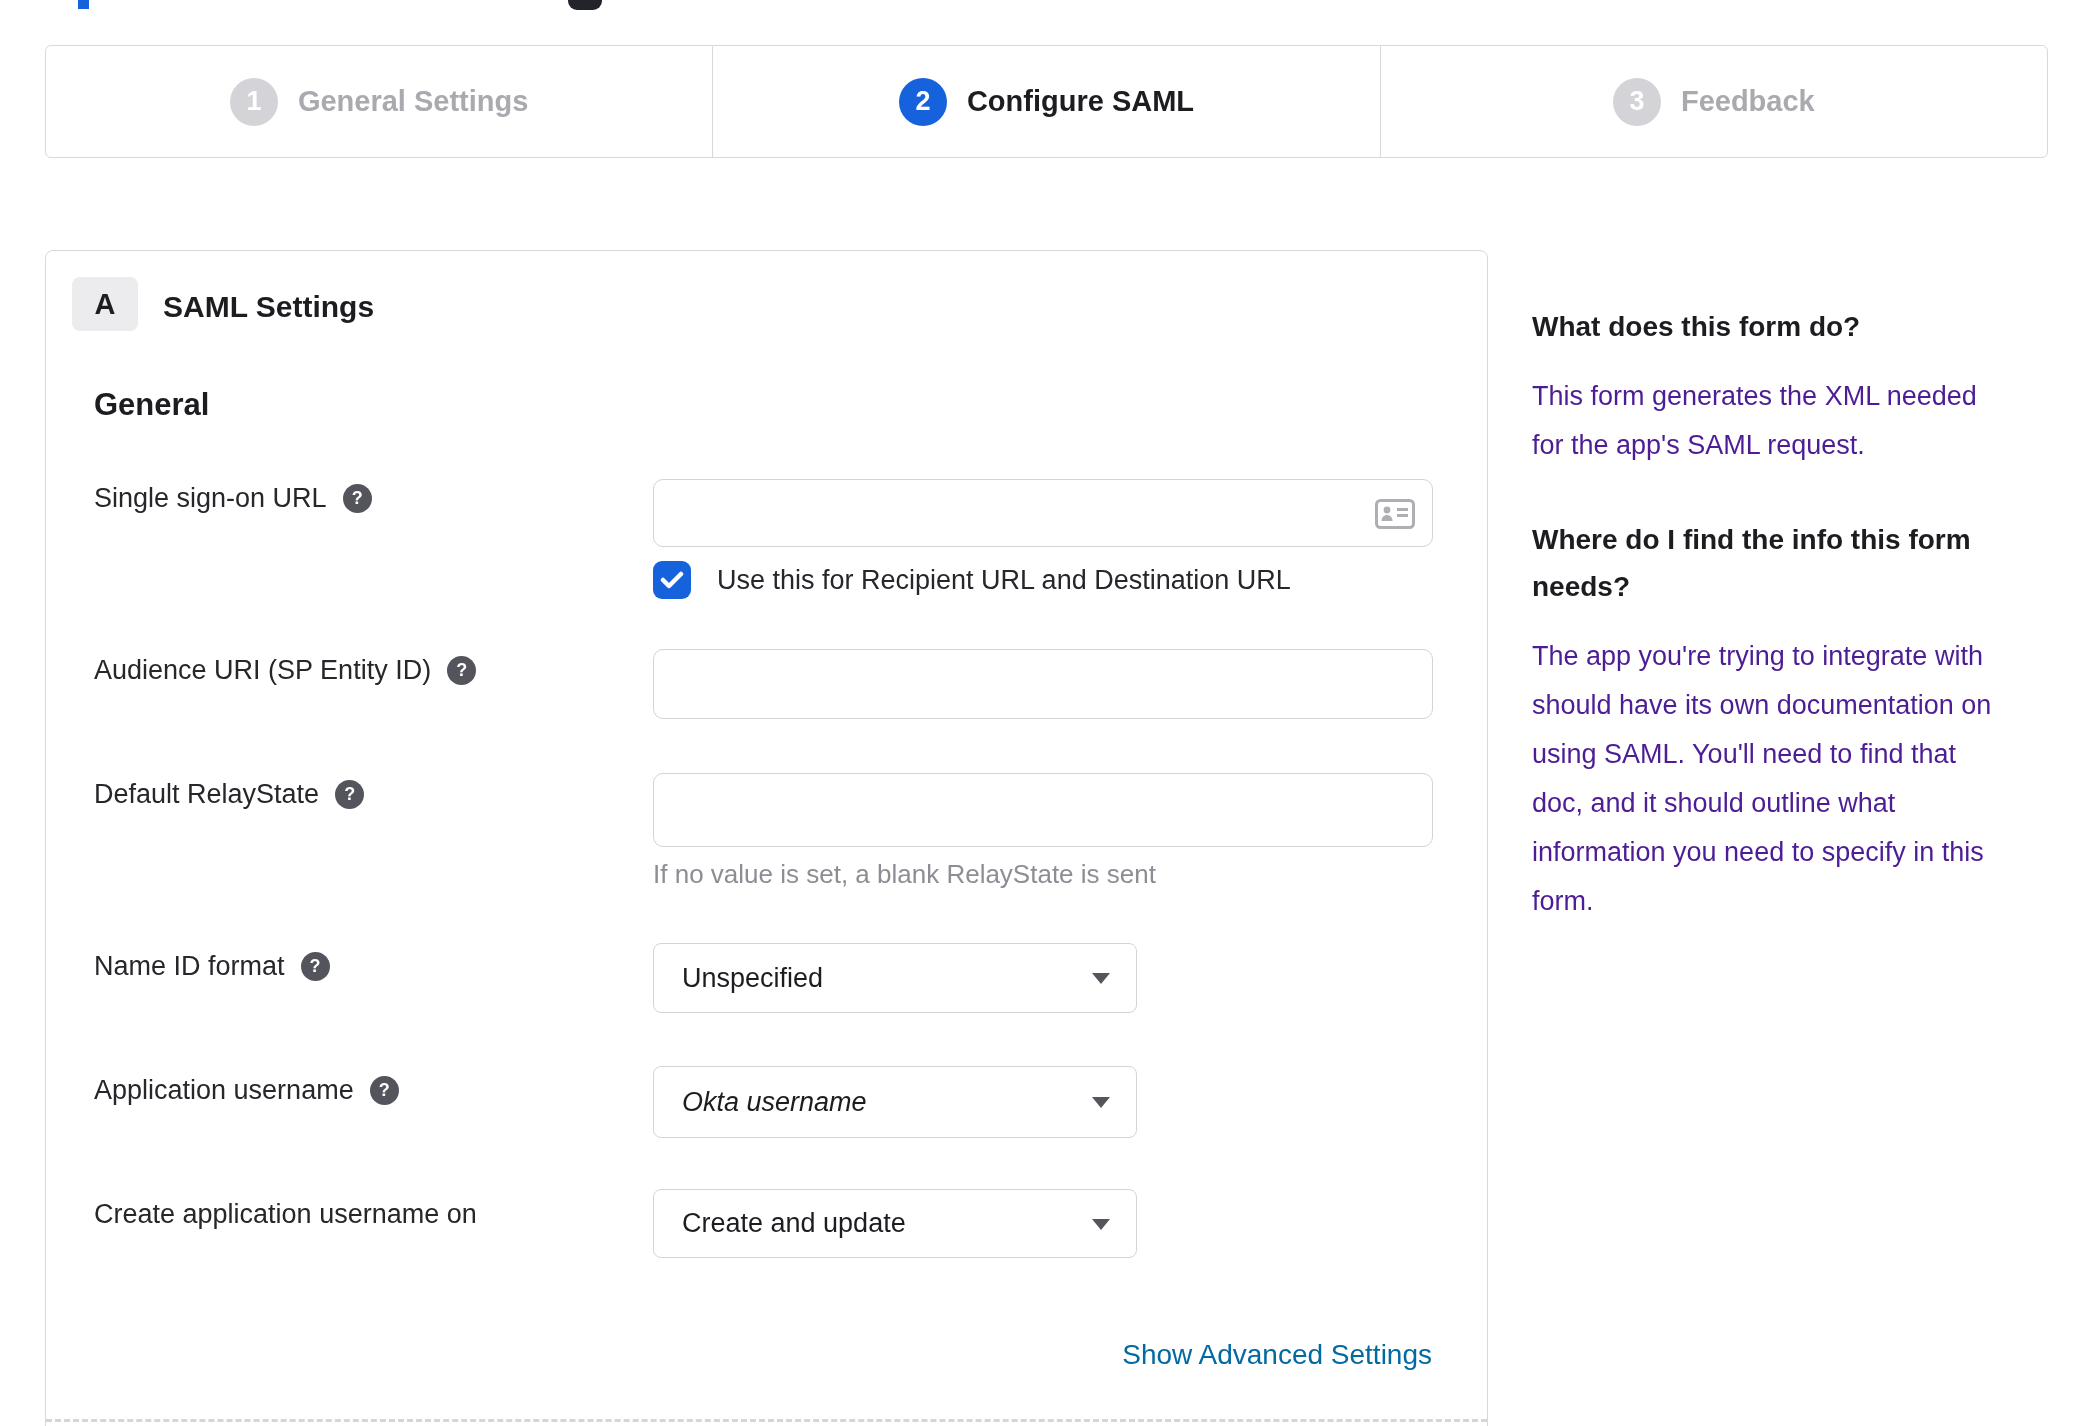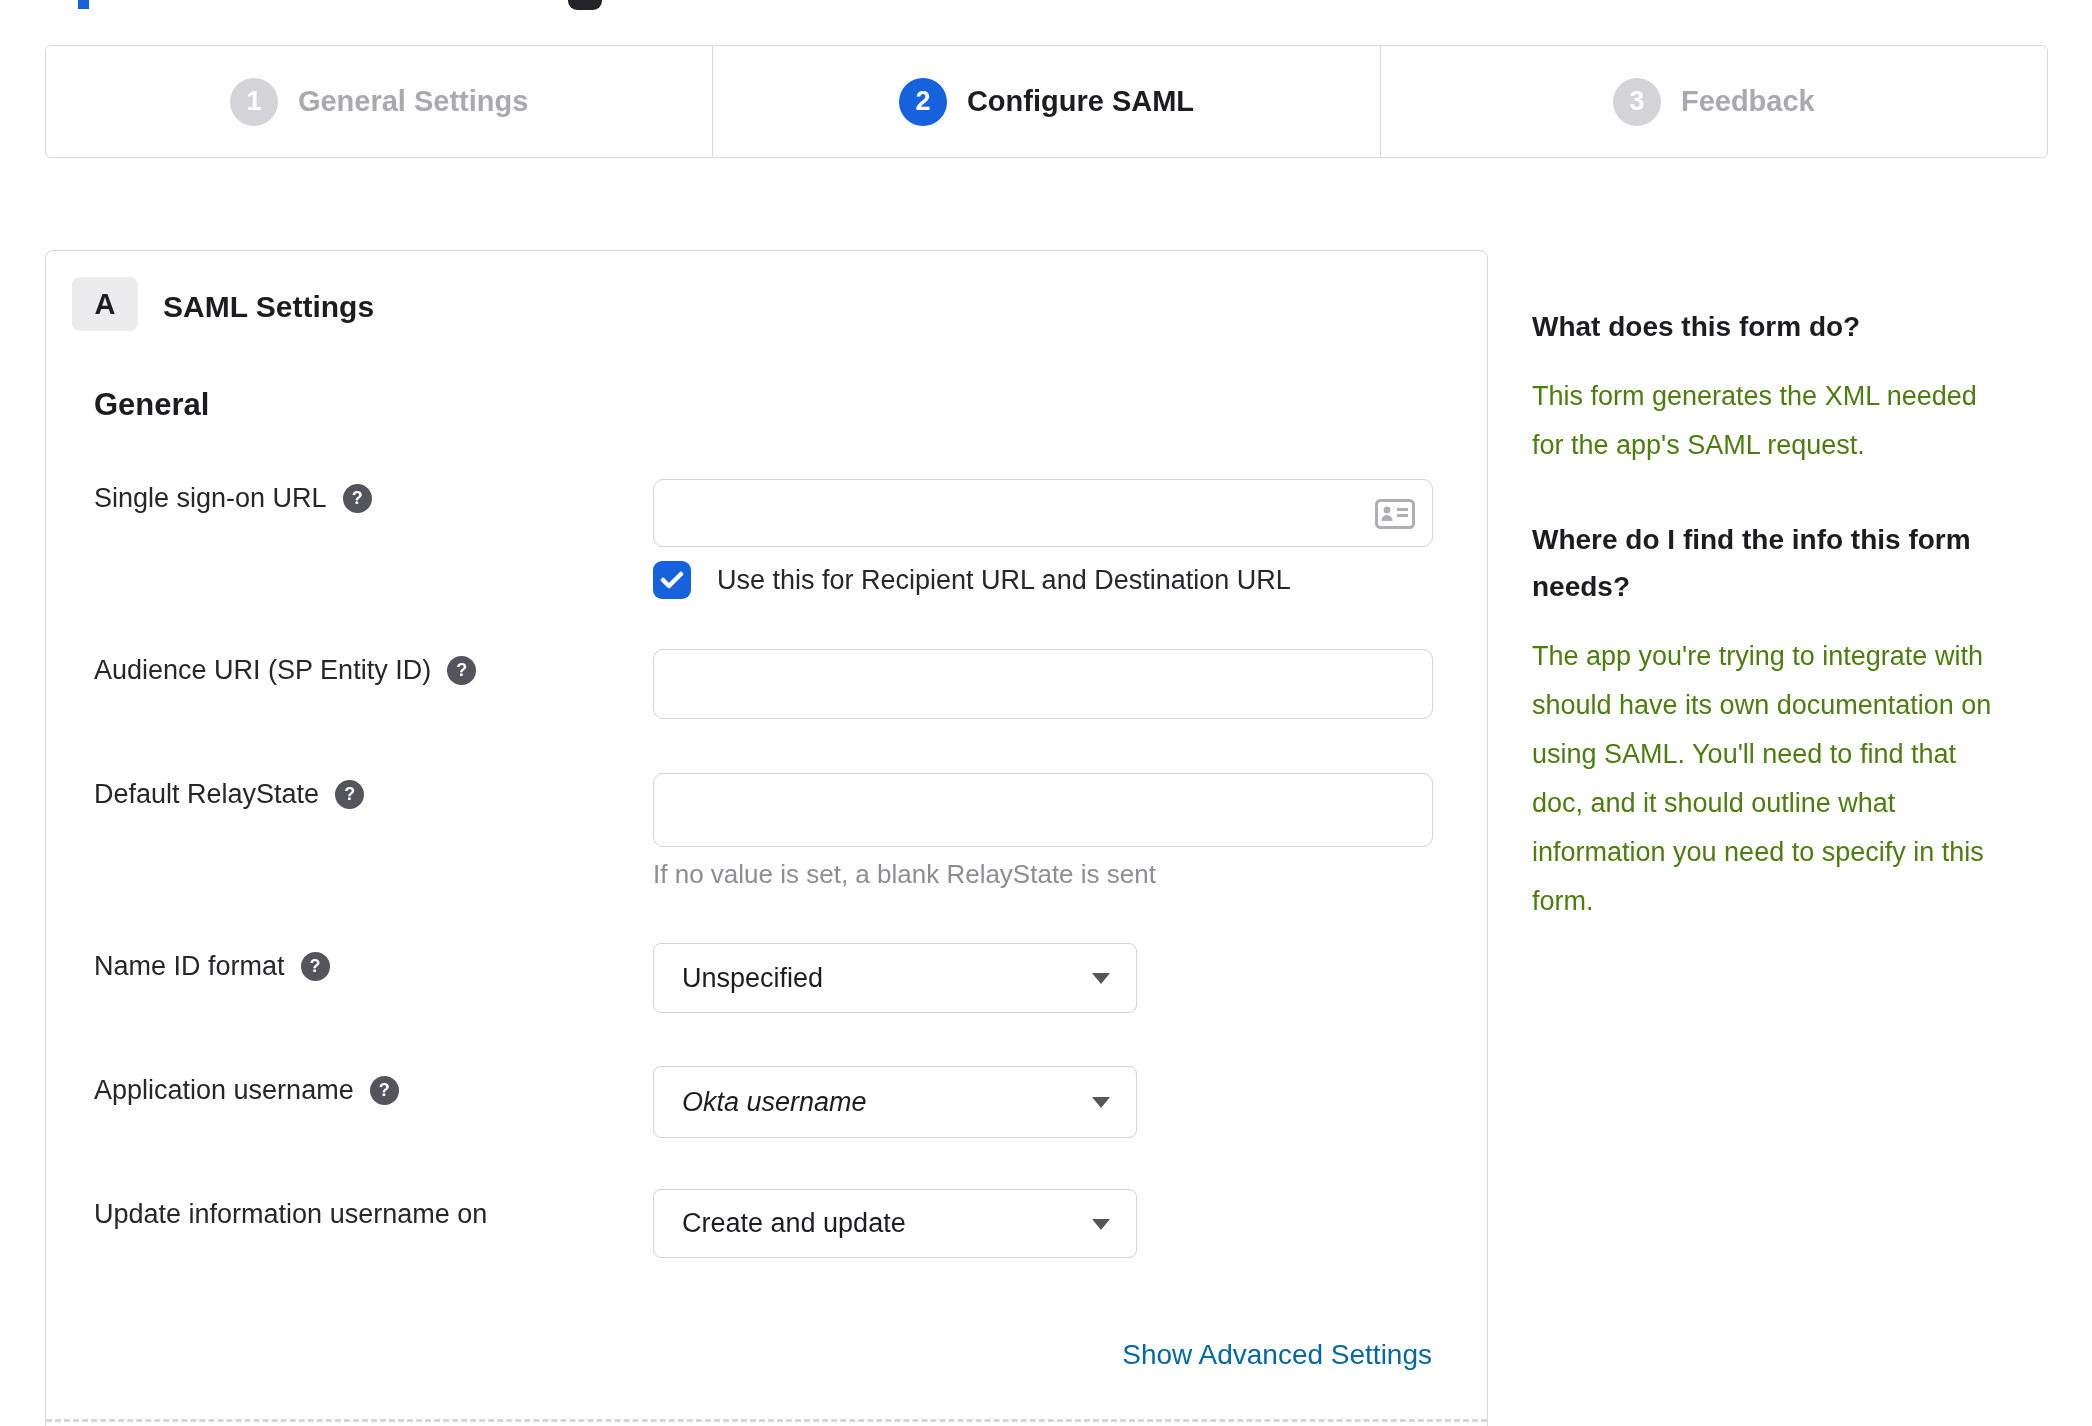--- a/index.html
+++ b/index.html
@@ -61,21 +61,21 @@
 
   .advanced-link { position:absolute; right:55px; top:1088px; font-size:28px; font-weight:500;
     color:#0369a1; text-decoration:none; cursor:pointer; }
 
   .dashed-sep { position:absolute; left:0; right:0; top:1168px; border-top:3px dashed #d6d6da; }
 
   
   .sidebar { position:absolute; left:1532px; top:303px; width:514px; }
   .sidebar h3 { font-size:28px; font-weight:700; color:#1d1d21; line-height:47px;
     white-space:pre-line; margin-bottom:22px; }
-  .sidebar p { font-size:27px; color:#4d7c0f; line-height:49px; white-space:pre-line;
+  .sidebar p { font-size:27px; color:#4c1d95; line-height:49px; white-space:pre-line;
     margin-bottom:46px; }
 
   
   .y-label1 { top:232px; } .y-input1 { top:228px; }
   .y-cbrow  { top:310px; }
   .y-label2 { top:404px; } .y-input2 { top:398px; }
   .y-label3 { top:528px; } .y-input3 { top:522px; } .y-hint3 { top:608px; }
   .y-label4 { top:700px; } .y-sel1   { top:692px; }
   .y-label5 { top:824px; } .y-sel2   { top:815px; }
   .y-label6 { top:948px; } .y-sel3   { top:938px; }
@@ -154,21 +154,21 @@
   <div class="field-label y-label5">
     <span>Application username</span>
     <span class="help-icon"></span>
   </div>
   <div class="select y-sel2" style="height:72px;font-style:italic;">
     <span>Okta username</span>
     <span class="caret"></span>
   </div>
 
   <div class="field-label y-label6">
-    <span>Update information username on</span>
+    <span>Create application username on</span>
   </div>
   <div class="select y-sel3" style="height:69px;">
     <span>Create and update</span>
     <span class="caret"></span>
   </div>
 
   <a class="advanced-link">Show Advanced Settings</a>
 
   <div class="dashed-sep"></div>
 </div>

